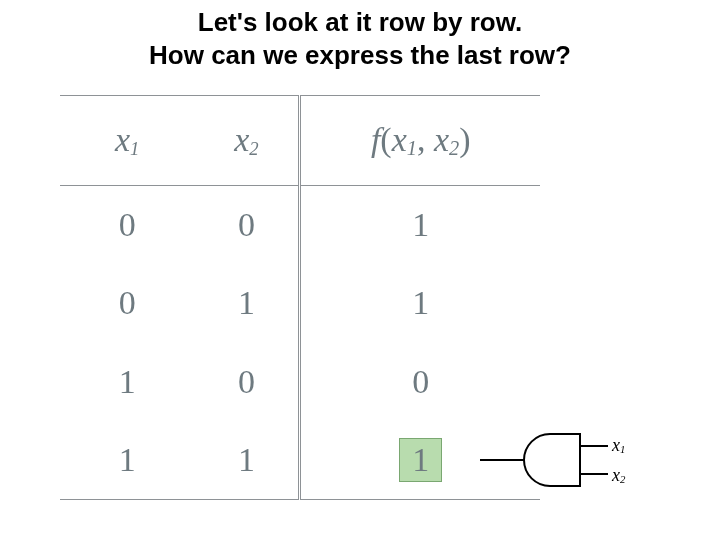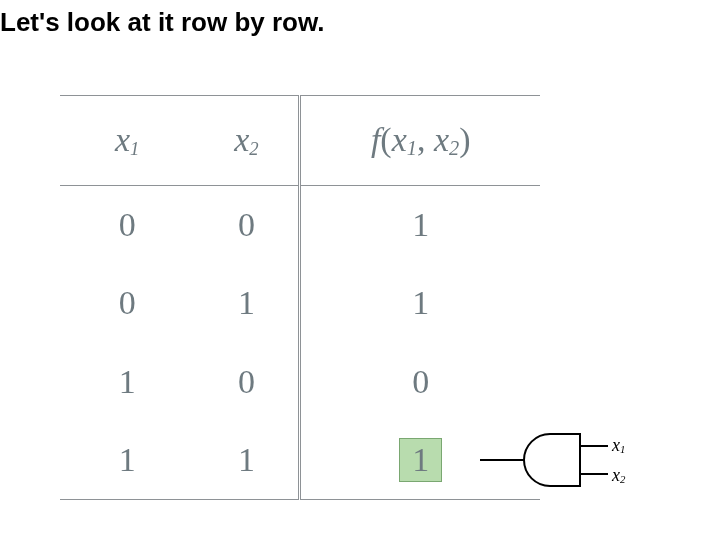--- a/index.html
+++ b/index.html
@@ -11,20 +11,21 @@
     font-family: Arial, Helvetica, sans-serif;
     color: #000;
   }
   .slide {
     width: 720px;
     height: 540px;
     position: relative;
     box-sizing: border-box;
   }
   .heading {
+    text-align: center;
     font-weight: 700;
     font-size: 26px;
     line-height: 1.25;
     padding-top: 6px;
   }
   .tablewrap {
     position: absolute;
     left: 60px;
     top: 95px;
     width: 480px;
@@ -76,20 +77,21 @@
   }
   .gatelabels .lbl sub { font-size: 0.6em; vertical-align: -0.2em; font-style: italic; }
 </style>
 </head>
 <body>
 
 <div class="slide">
 
   <div class="heading">
     <span>Let's look at it row by row.</span><br>
+    <span>How can we express the last row?</span>
   </div>
 
   <div class="tablewrap">
     <table class="tt">
       <colgroup>
         <col class="leftcol">
           <col class="midcol">
           <col class="rightcol">
       </colgroup>
       <thead>

